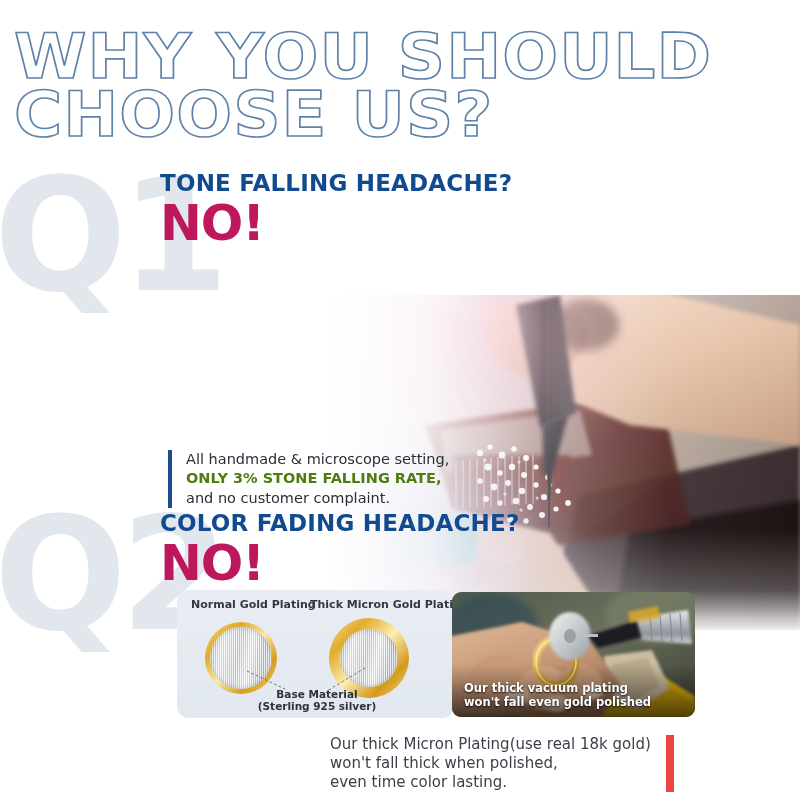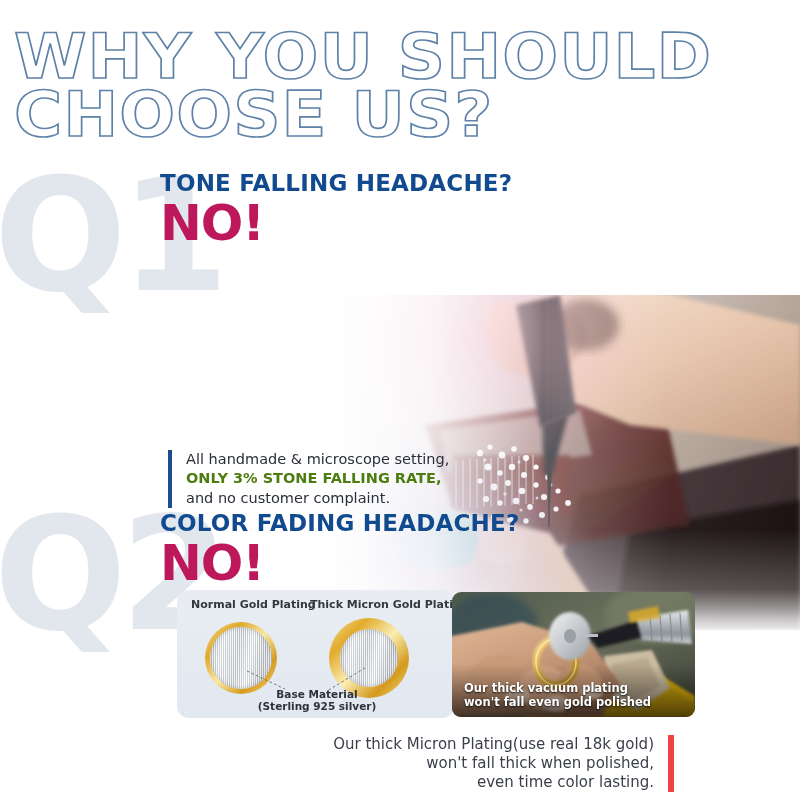--- a/index.html
+++ b/index.html
@@ -174,22 +174,21 @@
     text-shadow:0 1px 2px rgba(0,0,0,.85);
     white-space:nowrap;
   }
 
   
   #closing-block {
     position:absolute;
     left:330px; top:735px;
     width:344px;
     padding-right:14px;
-    border-right:6px solid #ef4444;
-    text-align:right;
+    border-right:8px solid #ef4444;
   }
   #closing-block p {
     font-family:"DejaVu Sans", sans-serif;
     font-size:15px;
     line-height:1.26;
     color:#3a3f49;
     white-space:nowrap;
   }
 </style>
 </head>

